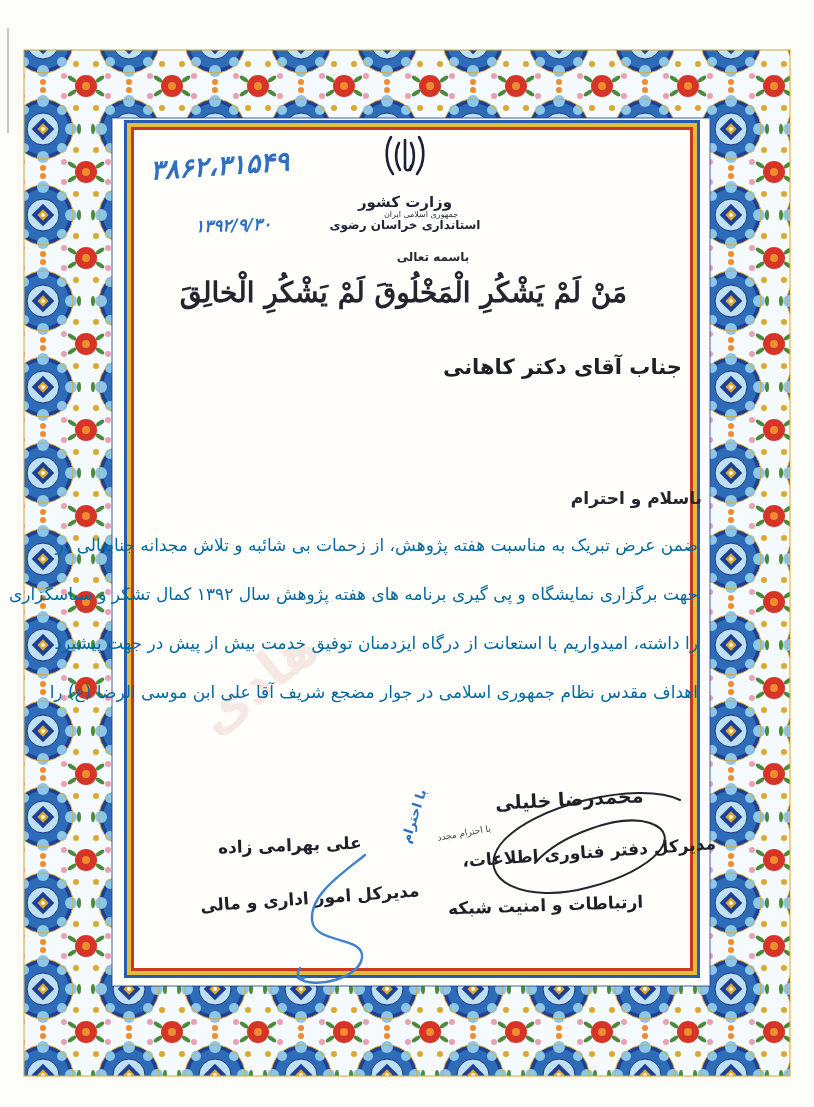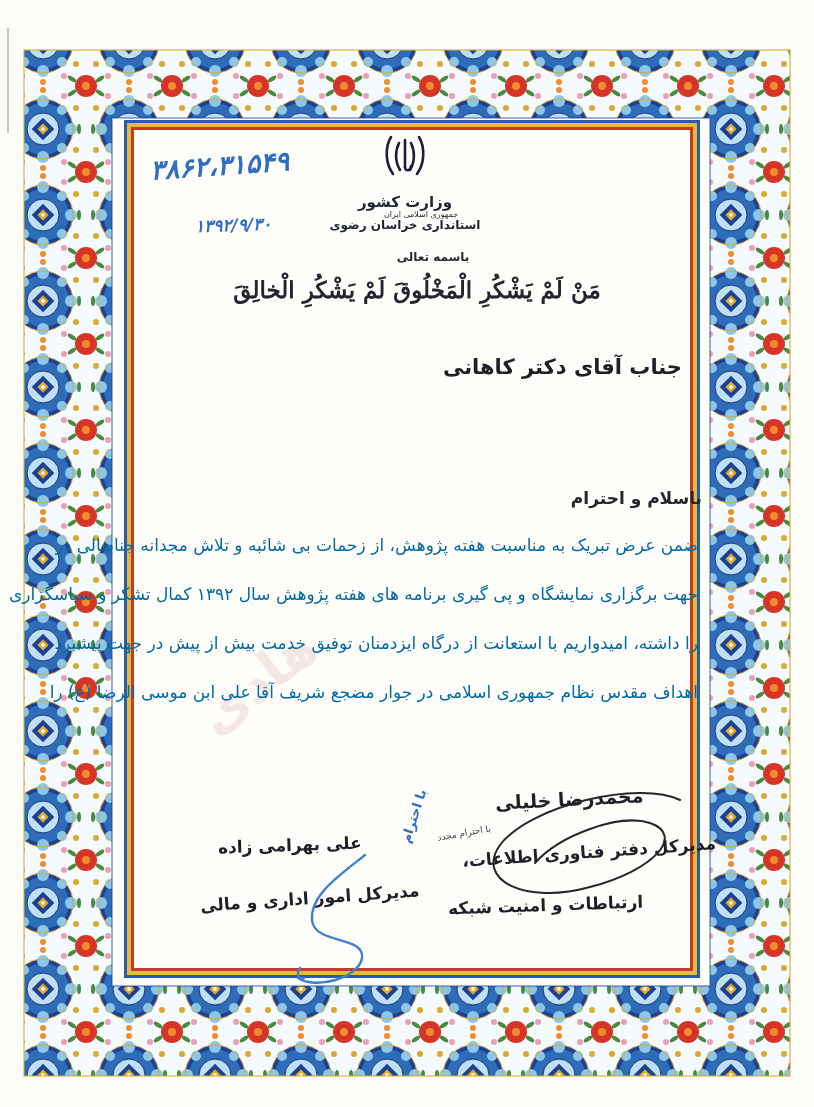--- a/index.html
+++ b/index.html
@@ -19,21 +19,21 @@
   }
   .content-frame .gold{position:absolute; inset:0; border:4px solid #e5bb3e; box-sizing:border-box;}
   .content-frame .red{position:absolute; inset:4px; border:3px solid #c93a20; background:#fffefb; box-sizing:border-box;}
   
   .letterhead{text-align:center; color:#1d2433;}
   .lh-small{font-size:8px; letter-spacing:.3px;}
   .lh-ministry{font-size:15px; font-weight:bold;}
   .lh-office{font-size:12px; font-weight:bold;}
   .basmala{font-size:12px; color:#262b38; font-weight:bold;}
   .hadith{
-    font-family:"DejaVu Serif", serif; font-size:23px; font-weight:bold;
+    font-family:"DejaVu Serif", serif; font-size:28px; font-weight:bold;
     color:#23262e; text-align:center; white-space:nowrap;
   }
   .handwriting-blue{color:#2f6fc0; font-weight:bold;}
   .ref-number{font-size:27px; letter-spacing:4px; transform:rotate(-4deg); font-style:italic;}
   .date{font-size:17px; letter-spacing:3px; transform:rotate(-2deg); font-style:italic;}
   .recipient-name{font-size:21px; font-weight:bold; color:#1d2026;}
   .recipient-title{font-size:20px; font-weight:bold; color:#1d2026;}
   .salutation{font-size:17px; font-weight:bold; color:#23262c;}
   .body-line{
     font-size:17px; color:#0369a1; font-weight:500;

